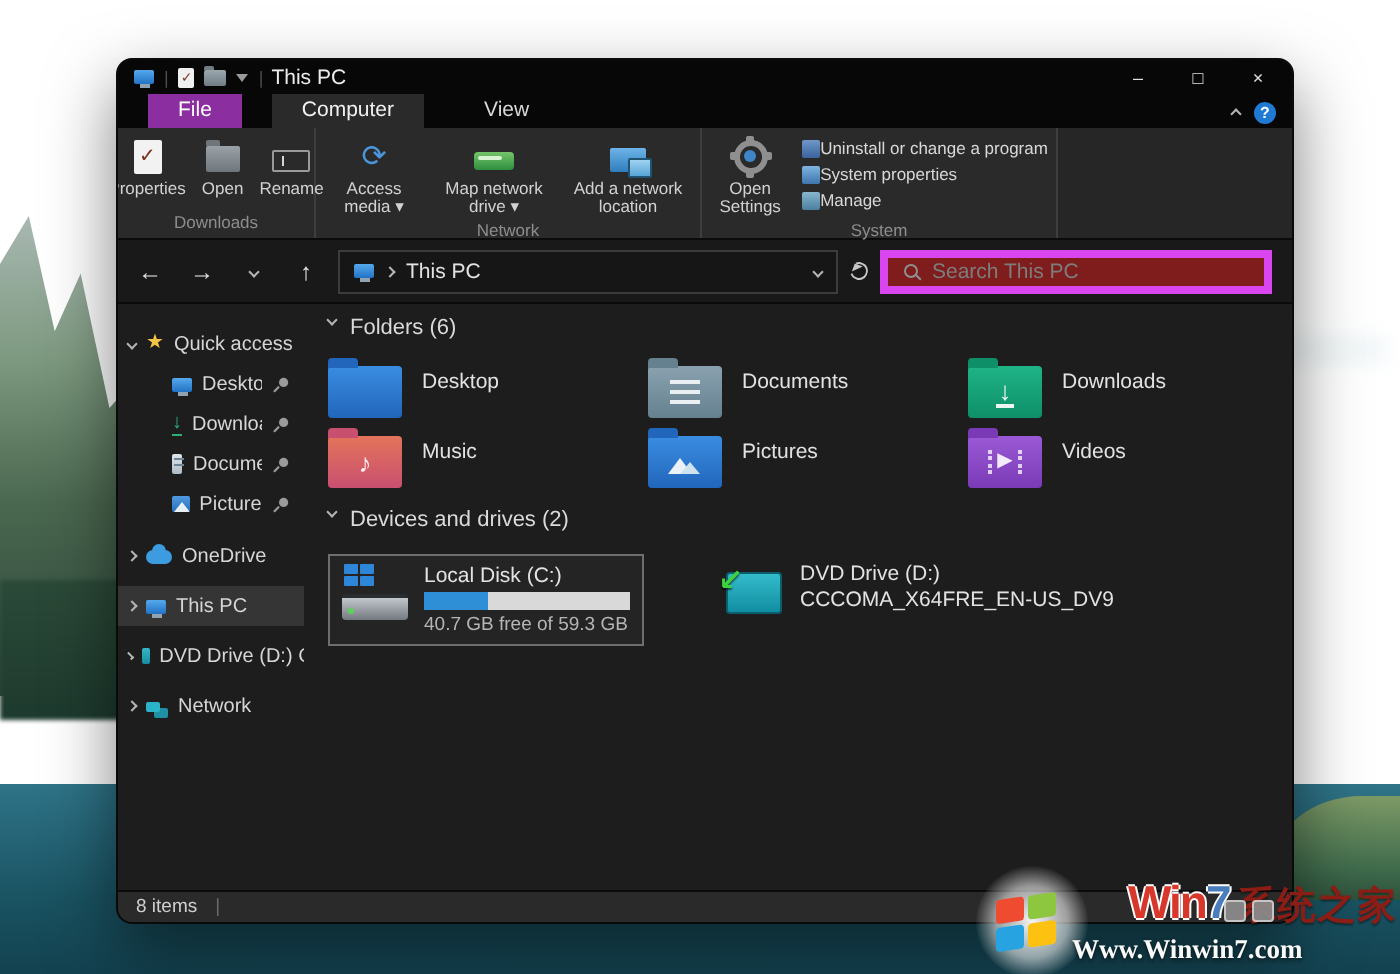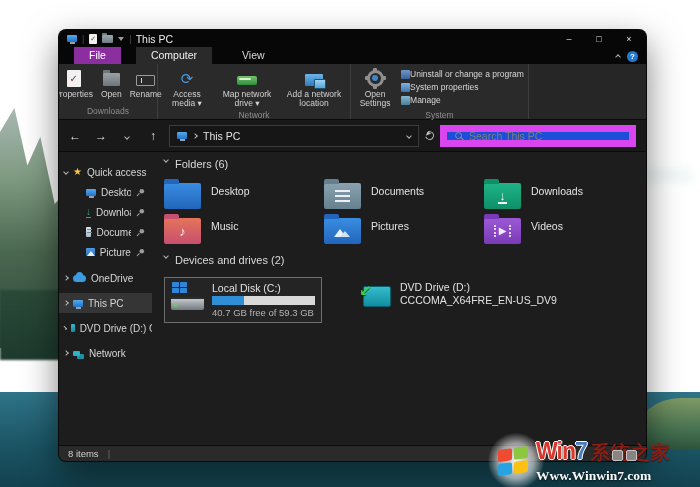--- a/index.html
+++ b/index.html
@@ -86,21 +86,21 @@
 
   
   .navband { height:32px; background:#191919; display:flex; align-items:center; padding:0 10px 0 6px; gap:6px; flex:0 0 auto; border-bottom:1px solid #0b0b0b; }
   .navbtn { width:20px; text-align:center; font-size:12px; color:#e2e2e2; }
   .navbtn.dim { color:#9a9a9a; font-size:10px; }
   .addrbox { width:250px; height:22px; border:1px solid #3c3c3c; background:#161616; display:flex; align-items:center; gap:6px; padding:0 7px; }
   .addr-text { font-size:10.5px; color:#e2e2e2; }
   .addr-spacer { flex:1; }
   .refresh { position:relative; width:9px; height:9px; border:1px solid #c6c6c6; border-radius:50%; border-left-color:transparent; transform:rotate(25deg); }
   .refresh::after { content:''; position:absolute; left:-3px; top:-2px; border:3px solid transparent; border-right-color:#c6c6c6; transform:rotate(40deg); }
-  .searchbox { flex:1; height:22px; border:7px solid #d946ef; background:#1d4ed8; display:flex; align-items:center; gap:7px; padding:0 8px; }
+  .searchbox { flex:1; height:22px; border:4px solid #d946ef; background:#7f1d1d; display:flex; align-items:center; gap:7px; padding:0 8px; }
   .mag { width:7px; height:7px; border:1px solid #8f8f8f; border-radius:50%; position:relative; flex:0 0 auto; }
   .mag::after { content:''; position:absolute; width:4px; height:1px; background:#8f8f8f; transform:rotate(45deg); right:-3px; bottom:-1px; }
   .searchbox input { background:transparent; border:none; outline:none; color:#bdbdbd; font-size:10.5px; width:100%; font-family:inherit; }
   .searchbox input::placeholder { color:#7d7d7d; }
 
   
   .main { flex:1; display:flex; min-height:0; background:#1d1d1d; }
   .sidebar { width:93px; flex:0 0 auto; padding-top:10px; font-size:10px; color:#d6d6d6; overflow:hidden; }
   .srow { height:20px; display:flex; align-items:center; gap:5px; padding-left:5px; white-space:nowrap; }
   .srow .lbl { overflow:hidden; text-overflow:clip; }
@@ -164,21 +164,21 @@
   .sb-div { color:#6a6a6a; }
 
   
   .watermark { position:absolute; right:0; bottom:0; width:212px; height:52px; display:flex; align-items:center; z-index:50; }
   .wm-glow { position:absolute; left:0; top:-2px; width:56px; height:56px; border-radius:50%;
     background:radial-gradient(circle,rgba(255,255,255,.95) 0%,rgba(255,255,255,.55) 45%,rgba(255,255,255,0) 72%); }
   .wm-flag { position:relative; margin-left:10px; width:30px; height:26px; transform:skewY(-8deg); display:grid; grid-template-columns:14px 14px; grid-template-rows:12px 12px; gap:2px; }
   .wm-flag span { border-radius:2px; }
   .wm-p1 { background:#ef4b31; } .wm-p2 { background:#8dc63f; } .wm-p3 { background:#26a3e0; } .wm-p4 { background:#fdc112; }
   .wm-text { margin-left:8px; position:relative; }
-  .wm-line1 { font-weight:bold; display:flex; align-items:baseline; }
+  .wm-line1 { font-weight:bold; display:flex; align-items:baseline;padding-left:28px; }
   .wm-red { font-size:23px; color:#d8382b; text-shadow:1px 0 #fff,-1px 0 #fff,0 1px #fff,0 -1px #fff; letter-spacing:-1px; }
   .wm-blue { font-size:23px; color:#4a7dbb; text-shadow:1px 0 #fff,-1px 0 #fff,0 1px #fff,0 -1px #fff; margin-right:3px; }
   .wm-cn { font-size:19px; color:#8b1d15; text-shadow:0 1px 1px rgba(0,0,0,.4); letter-spacing:1px; }
   .wm-badge { position:absolute; width:11px; height:11px; background:#8f8f8f; border:1px solid #d6d6d6; border-radius:2px; top:12px; opacity:.9; }
   .wm-b1 { left:76px; } .wm-b2 { left:90px; }
   .wm-url { font-family:"Liberation Serif","DejaVu Serif",serif; font-weight:bold; font-size:13.5px; color:#fafafa; text-shadow:0 1px 2px rgba(0,0,0,.65); margin-top:-1px; }
 </style>
 </head>
 <body>
 

